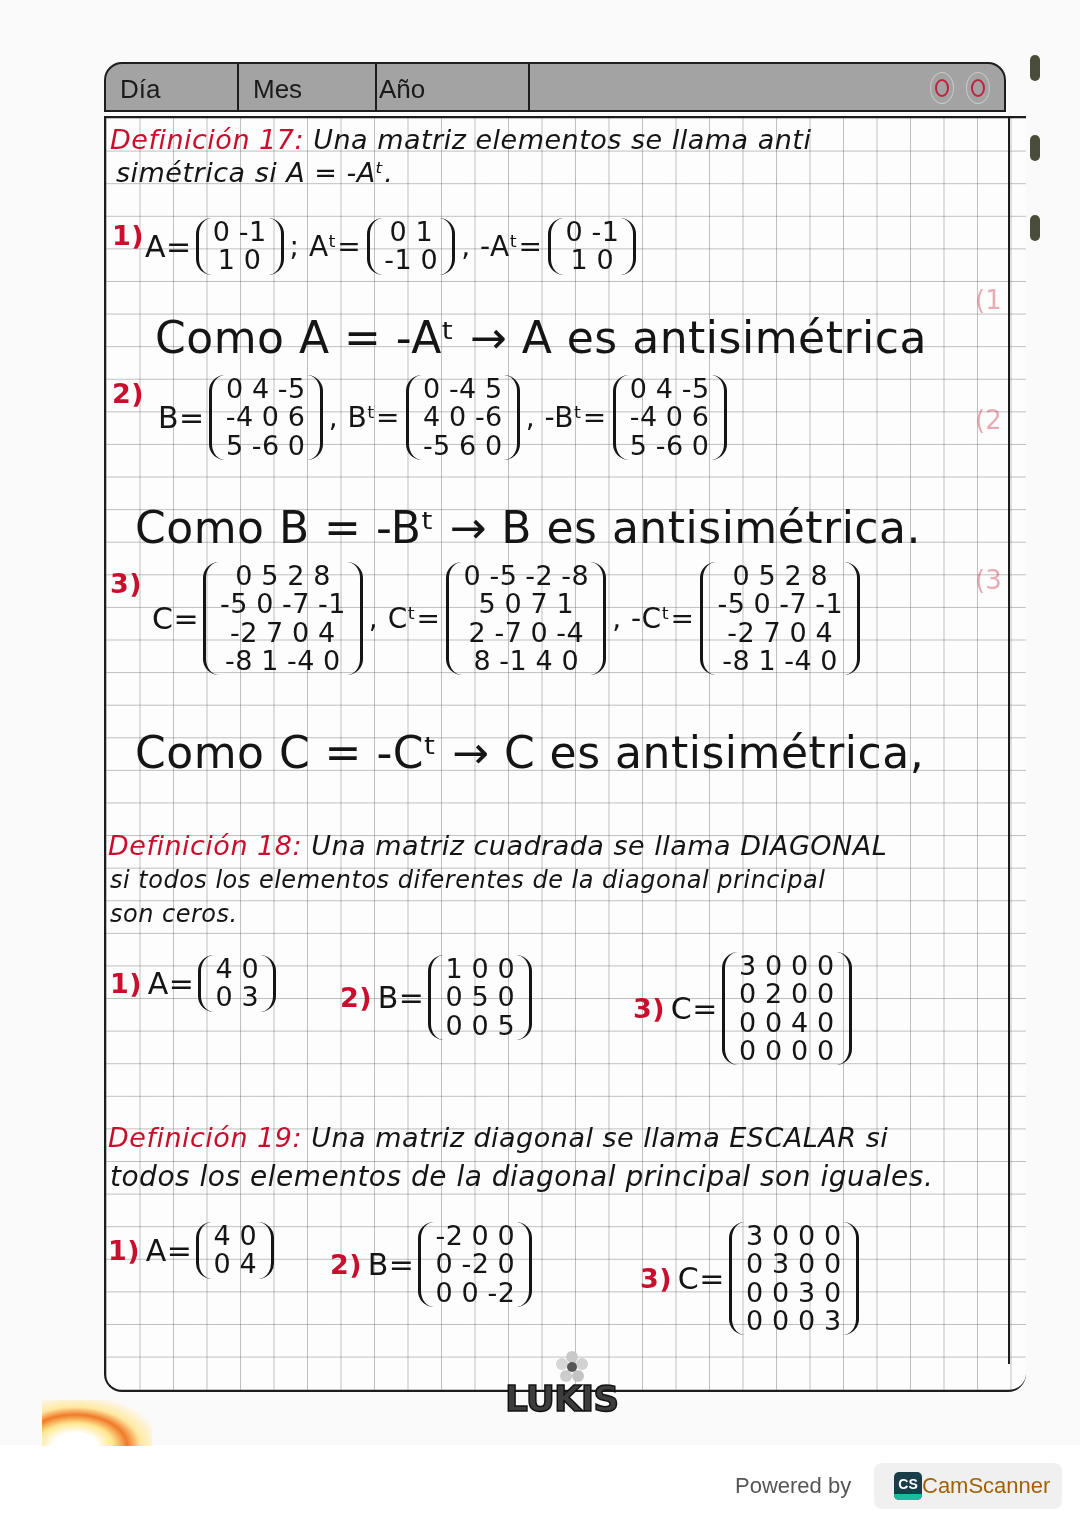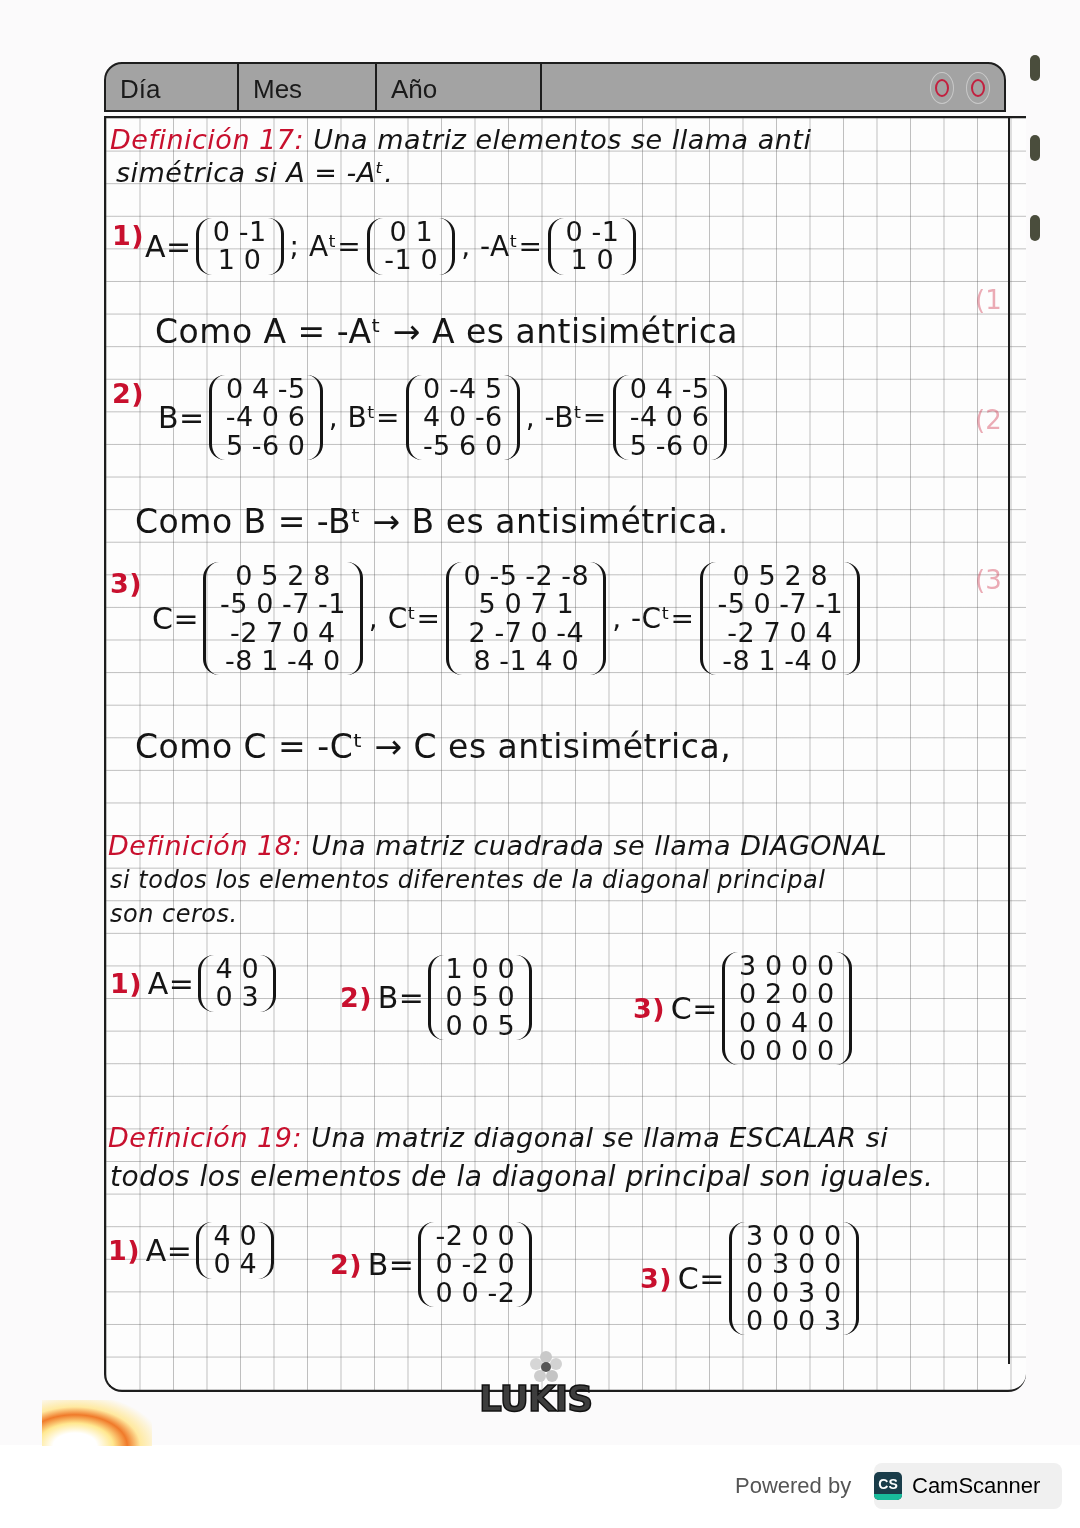--- a/index.html
+++ b/index.html
@@ -51,36 +51,36 @@
   }
   .paper-right {
     position:absolute; left:1008px; top:116px; width:2px; height:1248px; background:#1d1d1d;
   }
   .hand {
     position:absolute; font-family:"DejaVu Sans", sans-serif; color:#151515;
     white-space:nowrap; letter-spacing:0.5px;
   }
   .red { color:#c8102e;margin-top:44px; }
   .def-line { font-size:27px; font-style:italic; }
-  .como { font-size:33px; }
+  .como { font-size:44px; }
   .num { font-size:27px; font-weight:bold; color:#c8102e; }
   .matrix {
     position:absolute; display:flex; align-items:center;
   }
   .mlabel { font-size:30px; margin-right:4px; white-space:nowrap; }
   .mbody {
     position:relative; padding:0 14px;
     border-left:3px solid #151515; border-right:3px solid #151515;
     border-radius:16px;
   }
   .mrow { display:flex; gap:8px; justify-content:center; line-height:1.05; }
   .mcell { font-size:27px; text-align:center; min-width:18px; }
   .sep { font-size:28px; margin:0 6px; }
   .logo {
-    position:absolute; left:479px; top:1358px; width:110px; height:70px;
+    position:absolute; left:505px; top:1358px; width:110px; height:70px;
   }
   .logo-text {
     position:absolute; left:0; top:20px; font-family:"DejaVu Sans", sans-serif;
     font-weight:bold; font-size:36px; color:#3d3d3d;
     -webkit-text-stroke:1.5px #111; letter-spacing:-1px;
   }
   .flower {
     position:absolute; left:50px; top:-8px; width:34px; height:34px;
   }
   .stain {
@@ -89,40 +89,40 @@
   }
   .powered {
     position:absolute; left:735px; top:1473px; font-family:"Liberation Sans", sans-serif;
     font-size:22px; color:#555;
   }
   .cs-badge {
     position:absolute; left:874px; top:1463px; width:188px; height:46px;
     background:#f0f0f0; border-radius:8px; display:flex; align-items:center;
   }
   .cs-logo {
-    width:28px; height:28px; margin-left:0; border-radius:5px; background:#1a3d4a;
+    width:28px; height:28px; margin-left:20px; border-radius:5px; background:#1a3d4a;
     color:#fff; font-family:"Liberation Sans", sans-serif; font-weight:bold; font-size:14px;
     display:flex; align-items:center; justify-content:center; position:relative; overflow:hidden;
   }
   .cs-logo::after { content:""; position:absolute; left:0; bottom:0; width:100%; height:6px; background:#19bc9c; }
-  .cs-name { margin-left:10px; font-family:"Liberation Sans", sans-serif; font-size:22px; color:#000000; }
+  .cs-name { font-family:"Liberation Sans", sans-serif; font-size:22px; color:#a16207; }
   .ghost { position:absolute; color:rgba(200,16,46,0.35); font-size:26px; }
 </style>
 </head>
 <body>
 
 <div class="scan"></div>
 <div class="binder-hole" style="top:55px"></div>
 <div class="binder-hole" style="top:135px"></div>
 <div class="binder-hole" style="top:215px"></div>
 
 <div class="header-bar">
   <div class="hcell" style="left:0;width:133px"><span>Día</span></div>
   <div class="hcell" style="left:133px;width:138px"><span>Mes</span></div>
-  <div class="hcell" style="left:271px;width:165px"><span>Año</span></div>
+  <div class="hcell" style="left:259px;width:165px"><span>Año</span></div>
   <div class="holes">
     <div class="hole-ring">
         <span></span>
       </div>
     <div class="hole-ring">
         <span></span>
       </div>
   </div>
 </div>
 

